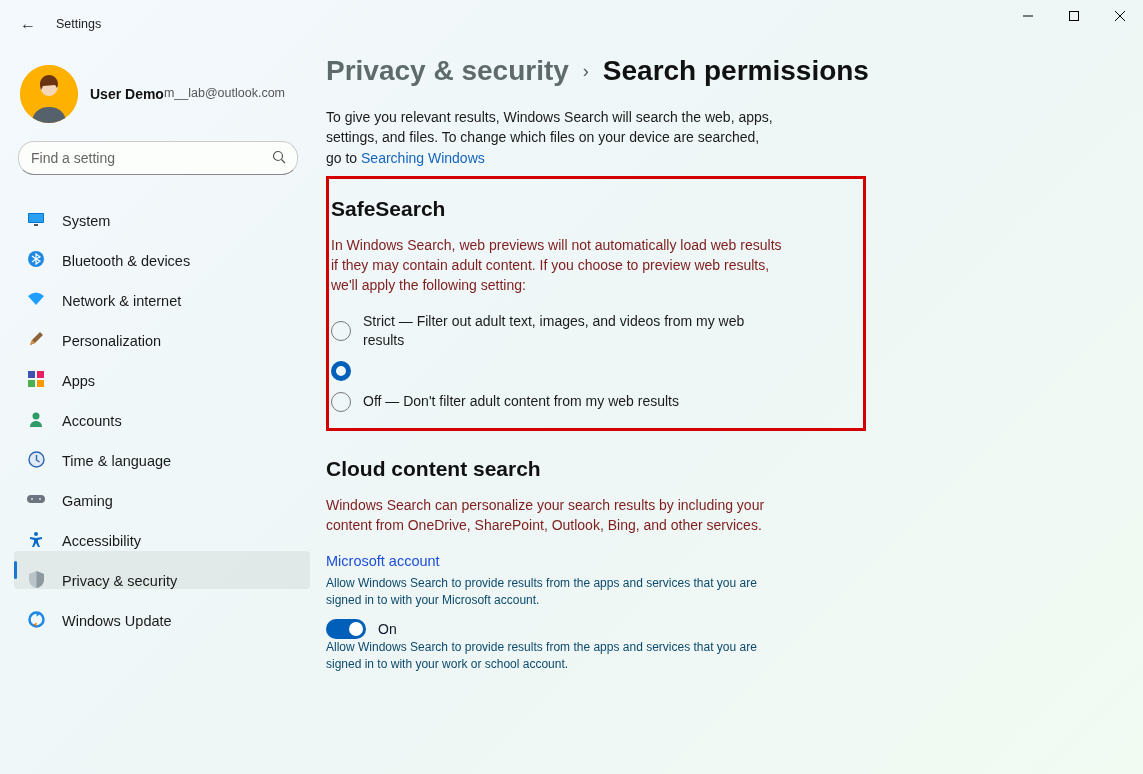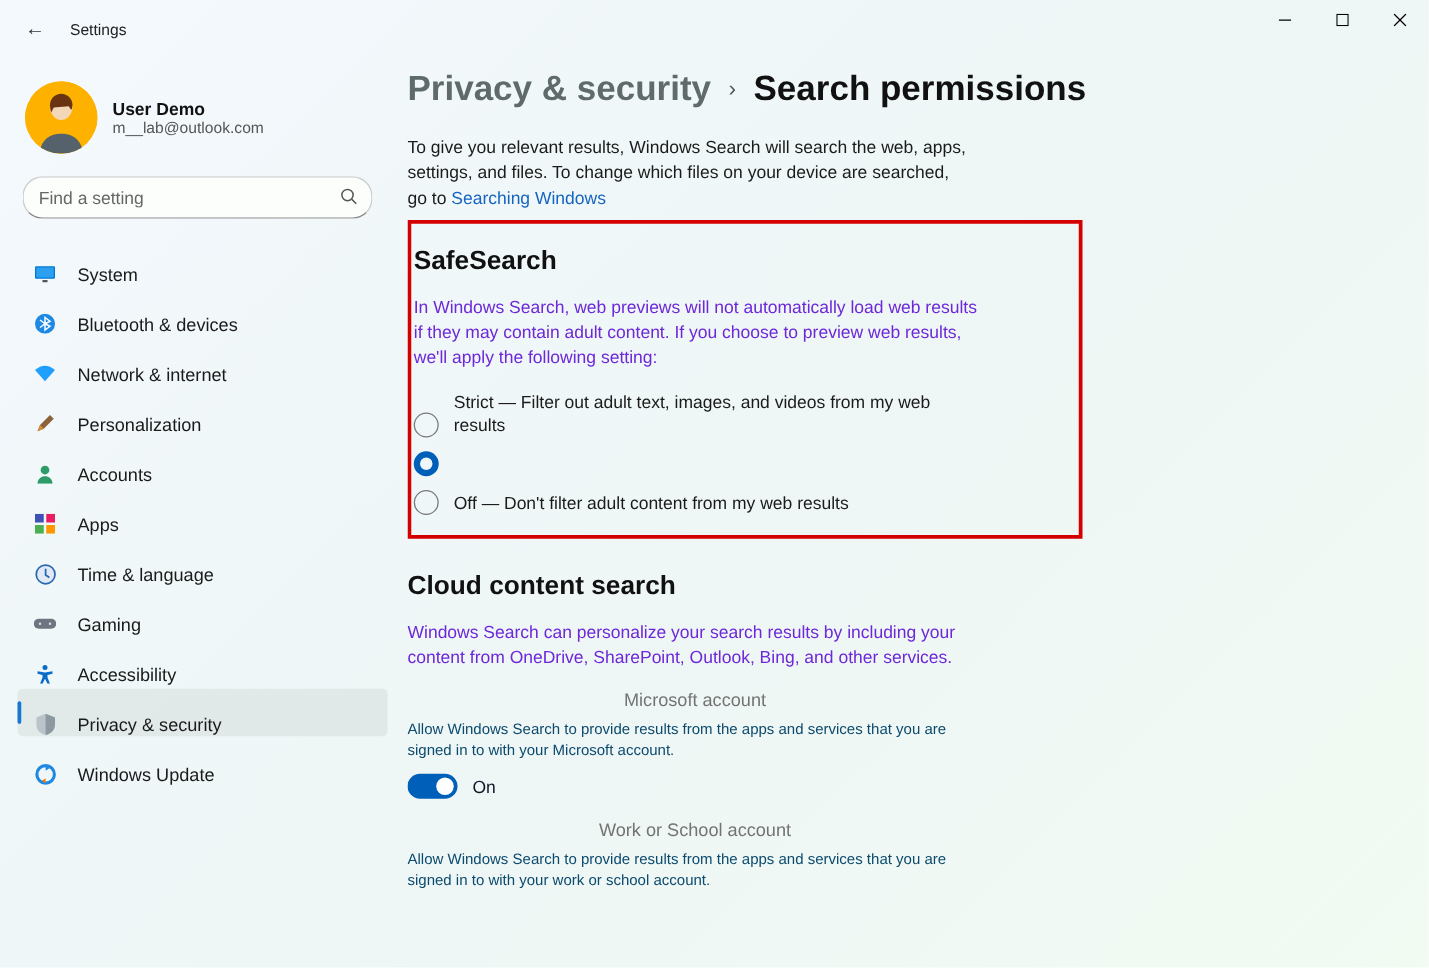--- a/index.html
+++ b/index.html
@@ -6,49 +6,49 @@
   body{width:1143px;height:774px;background:linear-gradient(135deg,#f4f9fd 0%,#eef6f6 50%,#f1fbf2 100%);overflow:hidden;position:relative;}
   .titlebar{height:48px;display:flex;align-items:center;padding:0 0 0 20px;}
   .back-arrow{font-size:16px;color:#333;cursor:pointer;margin-right:20px;}
   .app-title{font-size:12.5px;color:#222;}
   .win-controls{position:absolute;right:0;top:0;display:flex;}
   .win-btn{width:46px;height:32px;display:flex;align-items:center;justify-content:center;cursor:pointer;font-size:11px;color:#000;}
   .sidebar{position:absolute;left:10px;top:55px;width:300px;}
   .profile{display:flex;align-items:center;gap:12px;padding:10px 10px 18px 10px;}
   .avatar{width:58px;height:58px;border-radius:50%;background:#ffb100;display:flex;align-items:center;justify-content:center;overflow:hidden;position:relative;}
   .avatar svg{width:58px;height:58px;}
-  .profile-text{display:flex;flex-direction:column;}
+  .profile-text{display:flex;flex-direction:row;}
   .profile-name{font-weight:600;font-size:14px;color:#111;}
   .profile-email{font-size:12.5px;color:#555;}
   .search-wrap{position:relative;margin:0 12px 16px 8px;}
   .search-input{width:100%;height:34px;border:1px solid #ccc;border-bottom:1.5px solid #888;border-radius:16px;background:#fcfefc;padding:0 36px 0 12px;font-size:14px;color:#333;}
   .search-input::placeholder{color:#666;}
   .search-icon{position:absolute;right:12px;top:9px;color:#555;font-size:14px;}
   .nav{display:flex;flex-direction:column;gap:2px;padding-left:4px;}
   .nav-item{height:38px;display:flex;align-items:flex-end;gap:16px;padding:0 0 0 12px;border-radius:4px;cursor:pointer;font-size:14.5px;color:#1a1a1a;position:relative;}
   .nav-item.selected{background:rgba(120,140,120,0.12);}
   .nav-item.selected::before{content:"";position:absolute;left:0px;top:10px;width:3px;height:18px;background:#1976d2;border-radius:2px;}
   .nav-icon{width:20px;height:20px;display:flex;align-items:center;justify-content:center;}
   .content{position:absolute;left:326px;top:55px;right:20px;bottom:0;overflow:hidden;}
   .breadcrumb{display:flex;align-items:center;gap:14px;margin-bottom:20px;}
   .bc1{font-size:28px;font-weight:600;color:#5f6b6b;cursor:pointer;}
   .bc-sep{font-size:18px;color:#555;}
   .bc2{font-size:28px;font-weight:600;color:#111;}
   .intro{font-size:14px;color:#1b1b1b;line-height:1.45;max-width:450px;margin-bottom:8px;}
   .intro a{color:#1565c0;text-decoration:none;cursor:pointer;}
   .redbox{border:3px solid #d40000;padding:12px 16px 16px 2px;margin-top:6px;max-width:540px;}
   .section-title{font-size:21px;font-weight:700;color:#111;margin:6px 0 14px 0;}
-  .section-desc{font-size:14px;color:#6d28d9;line-height:1.45;max-width:460px;margin-bottom:16px;}
+  .section-desc{font-size:14px;color:#7f1d1d;line-height:1.45;max-width:460px;margin-bottom:16px;}
   .radio-group{display:flex;flex-direction:column;gap:10px;}
-  .radio-row{display:flex;align-items:flex-end;gap:12px;cursor:pointer;}
+  .radio-row{display:flex;align-items:center;gap:12px;cursor:pointer;}
   .radio{width:20px;height:20px;border:1.4px solid #777;border-radius:50%;flex-shrink:0;display:flex;align-items:center;justify-content:center;margin-top:1px;}
   .radio.checked{border:5px solid #005fb8;}
   .radio-label{font-size:14px;color:#1b1b1b;line-height:1.35;max-width:400px;}
   .cloud-section{margin-top:26px;max-width:460px;}
-  .sub-head{font-size:14.5px;color:#737373;margin:18px 0 6px 0;text-align:center;}
+  .sub-head{font-size:14.5px;color:#1d4ed8;margin:18px 0 6px 0;}
   .sub-desc{font-size:12px;color:#0c4a6e;line-height:1.4;margin-bottom:10px;}
   .toggle-row{display:flex;align-items:center;gap:12px;}
   .toggle{width:40px;height:20px;border-radius:10px;background:#005fb8;position:relative;cursor:pointer;}
   .toggle::after{content:"";position:absolute;right:3px;top:3px;width:14px;height:14px;background:#fff;border-radius:50%;}
   .toggle-label{font-size:14px;color:#0f172a;}
 </style>
 </head>
 <body>
 
 <div class="titlebar">
@@ -129,36 +129,36 @@
           <svg width="18" height="18" viewBox="0 0 18 18">
             <path d="M3 15l2-5 8-8 3 3-8 8-5 2z" fill="#8c6239"></path>
             <path d="M3 15l2-5 3 3-5 2z" fill="#d48c3f"></path>
           </svg>
         </span>
         <span>Personalization</span>
       </div>
     <div class="nav-item">
         <span class="nav-icon">
           <svg width="16" height="16" viewBox="0 0 16 16">
-            <circle cx="8" cy="5" r="3.5" fill="#2e9c68"></circle>
-            <path d="M2 16c0-4 3-6 6-6s6 2 6 6z" fill="#2e9c68"></path>
-          </svg>
-        </span>
-        <span>Accounts</span>
-      </div>
-    <div class="nav-item">
-        <span class="nav-icon">
-          <svg width="16" height="16" viewBox="0 0 16 16">
             <rect x="0" y="0" width="7" height="7" fill="#3f51b5"></rect>
             <rect x="9" y="0" width="7" height="7" fill="#e91e63"></rect>
             <rect x="0" y="9" width="7" height="7" fill="#4caf50"></rect>
             <rect x="9" y="9" width="7" height="7" fill="#ff9800"></rect>
           </svg>
         </span>
         <span>Apps</span>
+      </div>
+    <div class="nav-item">
+        <span class="nav-icon">
+          <svg width="16" height="16" viewBox="0 0 16 16">
+            <circle cx="8" cy="5" r="3.5" fill="#2e9c68"></circle>
+            <path d="M2 16c0-4 3-6 6-6s6 2 6 6z" fill="#2e9c68"></path>
+          </svg>
+        </span>
+        <span>Accounts</span>
       </div>
     <div class="nav-item">
         <span class="nav-icon">
           <svg width="17" height="17" viewBox="0 0 17 17">
             <circle cx="8.5" cy="8.5" r="7.5" fill="#e0e9f5" stroke="#2b66b1" stroke-width="1.4"></circle>
             <path d="M8.5 4v5l3 2" fill="none" stroke="#2b66b1" stroke-width="1.4"></path>
           </svg>
         </span>
         <span>Time &amp; language</span>
       </div>
@@ -233,16 +233,15 @@
     <h2 class="section-title">Cloud content search</h2>
     <p class="section-desc">Windows Search can personalize your search results by including your content from OneDrive, SharePoint, Outlook, Bing, and other services.</p>
 
     <div class="sub-head">Microsoft account</div>
     <p class="sub-desc">Allow Windows Search to provide results from the apps and services that you are signed in to with your Microsoft account.</p>
     <div class="toggle-row">
       <div class="toggle"></div>
       <span class="toggle-label">On</span>
     </div>
 
-    <div class="sub-head">Work or School account</div>
     <p class="sub-desc">Allow Windows Search to provide results from the apps and services that you are signed in to with your work or school account.</p>
   </div>
 </div>
 
 </body></html>

